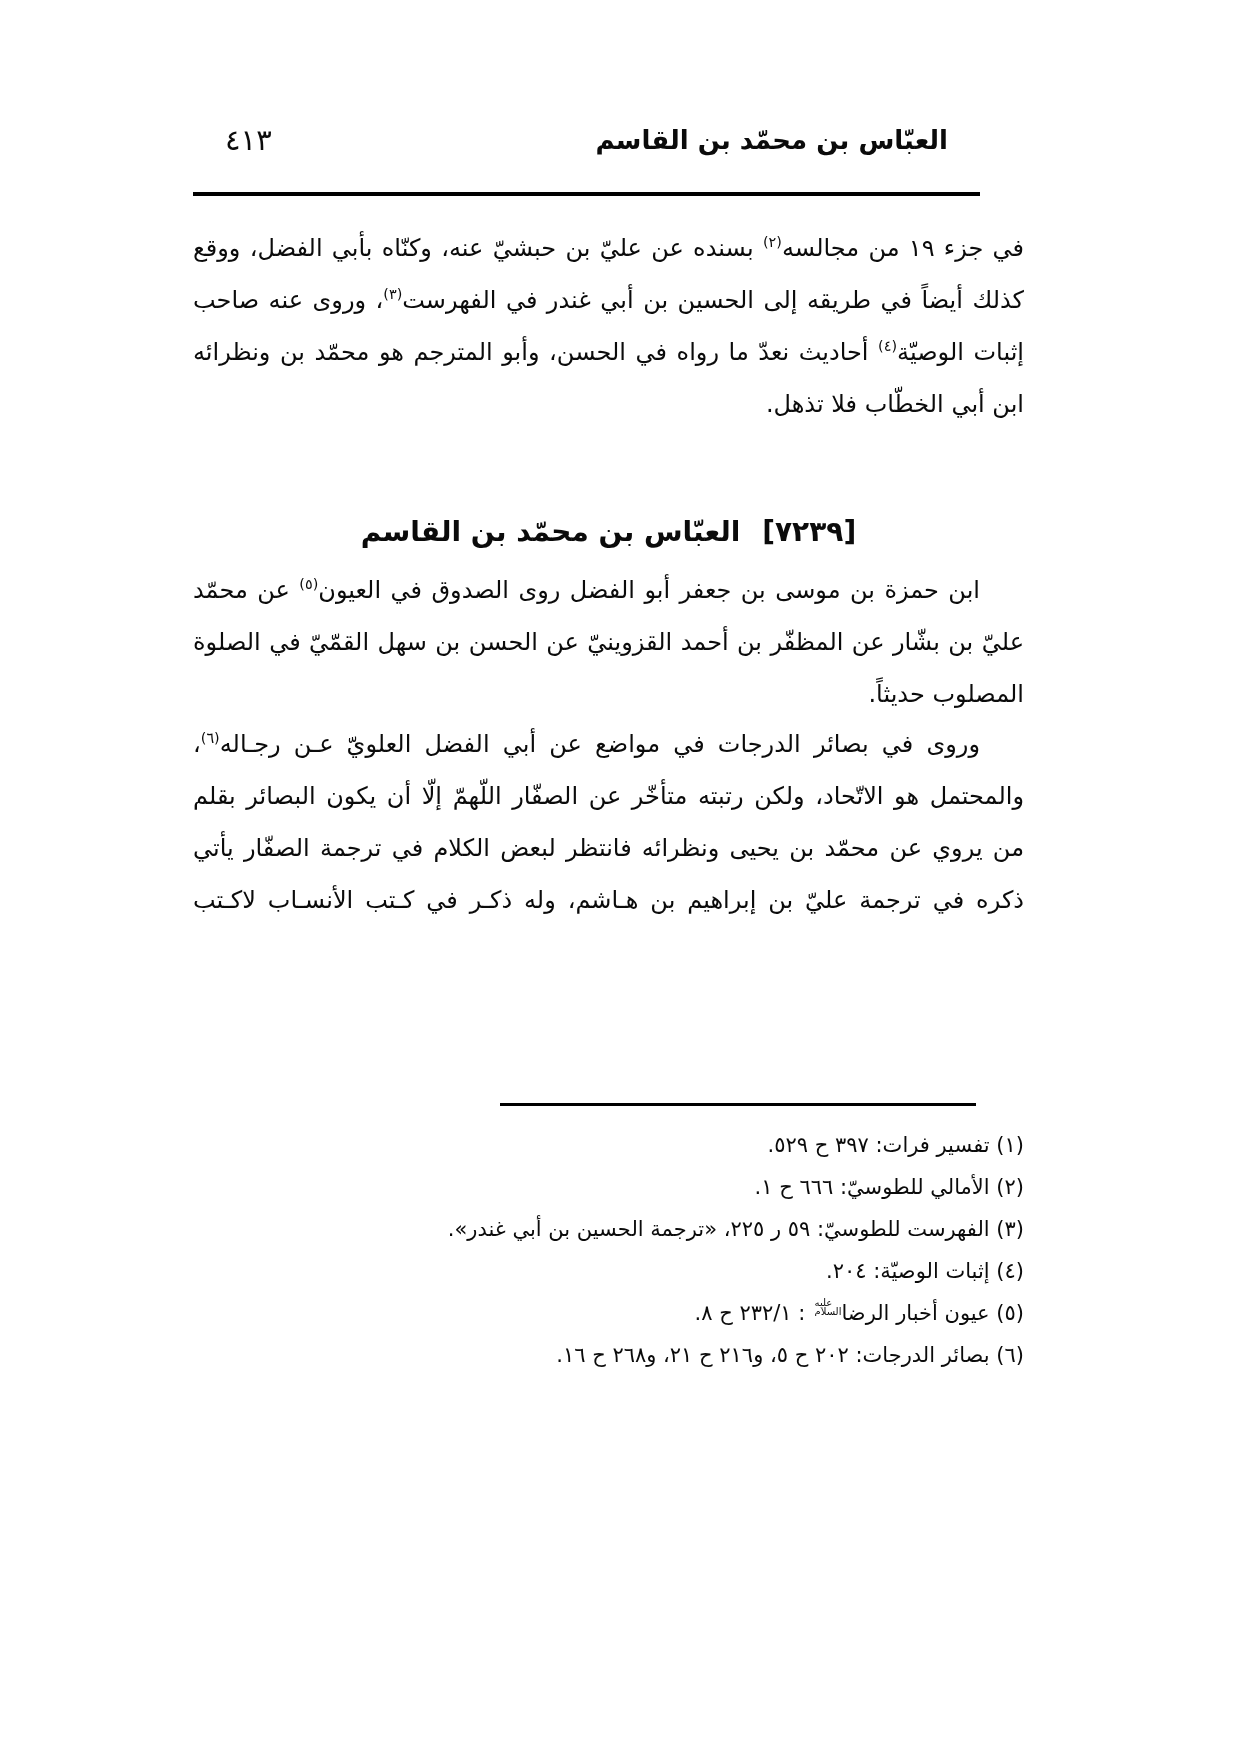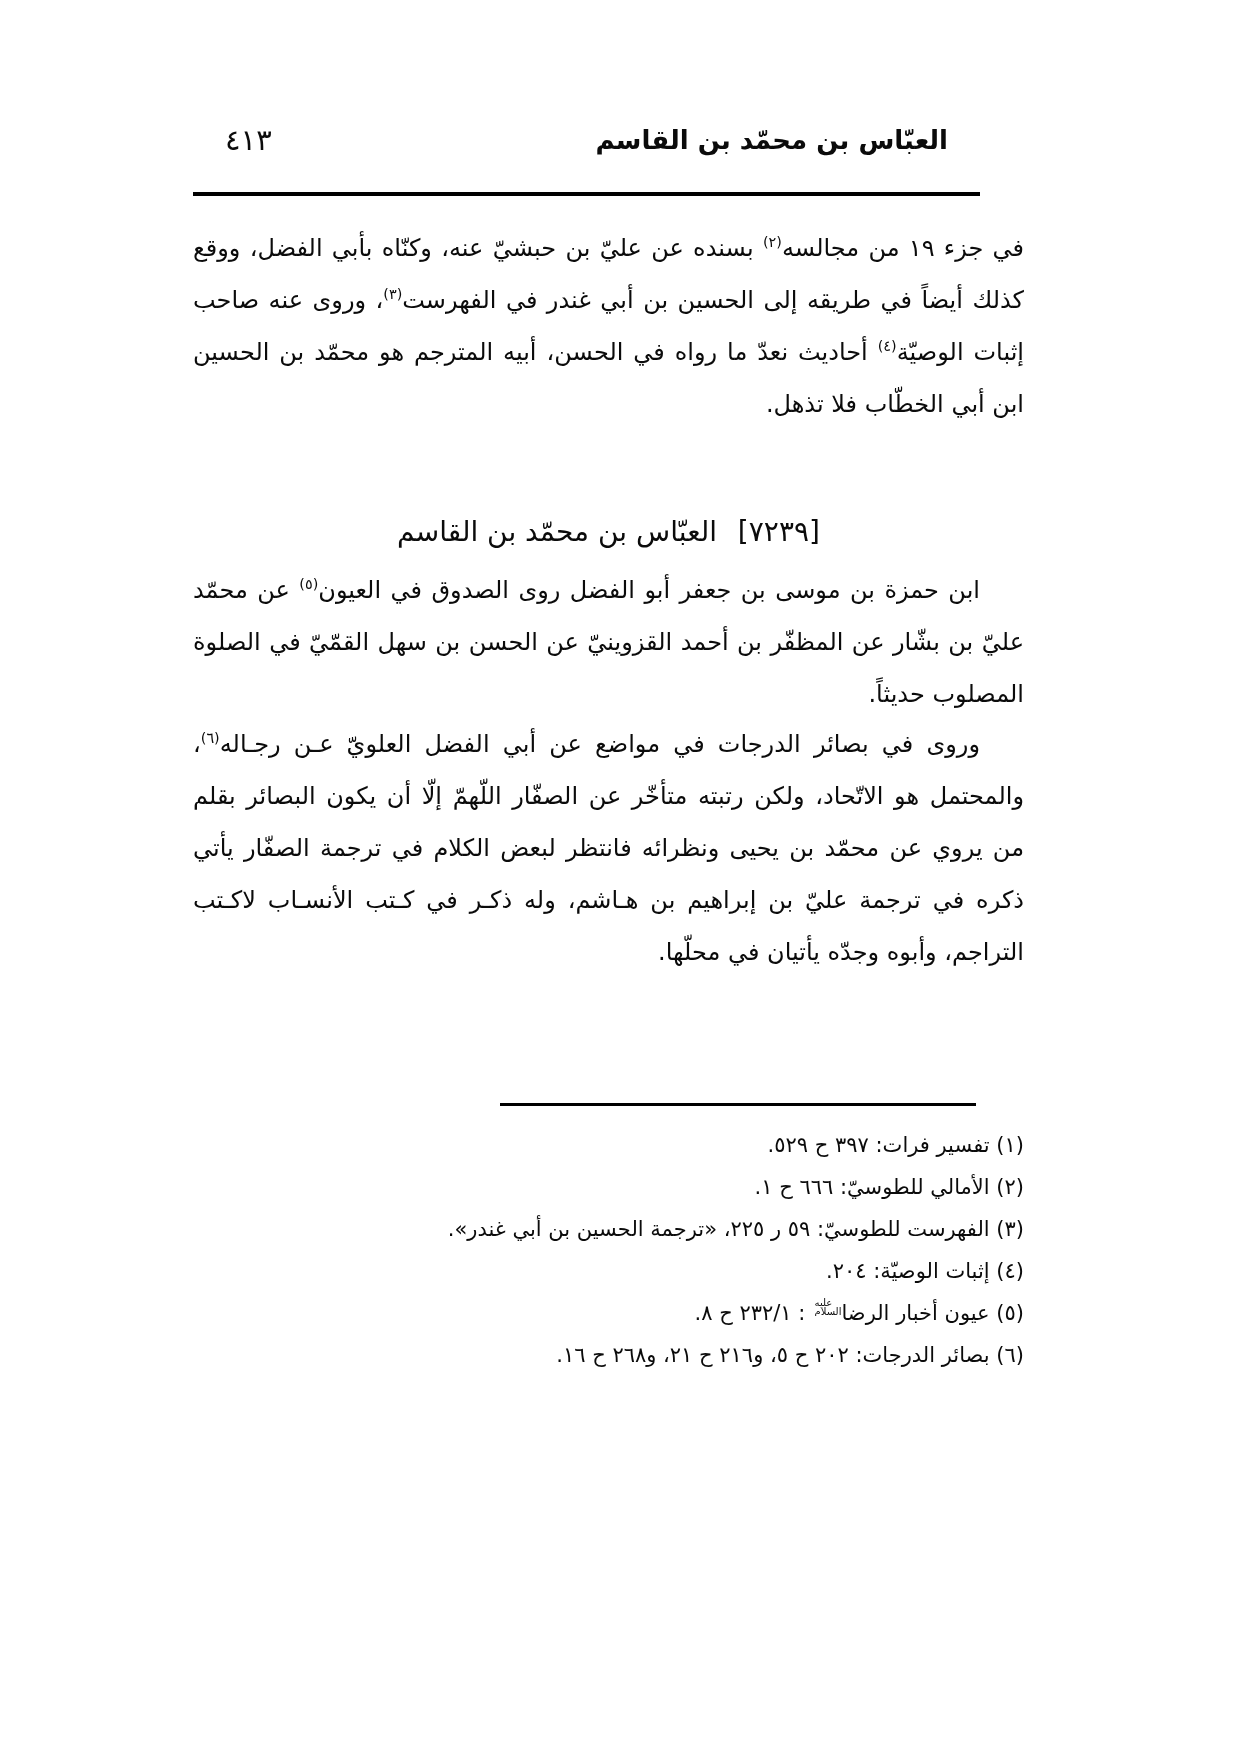--- a/index.html
+++ b/index.html
@@ -17,21 +17,21 @@
   .head-rule{position:absolute;top:192px;left:193px;width:787px;height:4px;background:#000}
   .para{position:absolute;left:193px;width:831px;font-size:24px;line-height:52px}
   .p1{top:222px}
   .p2{top:564px}
   .p3{top:718px}
   .line{height:52px;overflow:hidden;text-align:justify;text-align-last:justify;white-space:normal}
   .line.last{text-align-last:right}
   .line.indent{padding-right:44px}
   .entry-head{
     position:absolute;top:506px;left:193px;width:831px;text-align:center;
-    font-weight:normal;font-size:28px;line-height:52px;
+    font-weight:bold;font-size:28px;line-height:52px;
   }
   .entry-head .entry-name{margin-right:12px}
   .fn-rule{position:absolute;top:1103px;left:500px;width:476px;height:3px;background:#000}
   .footnotes{position:absolute;top:1124px;left:193px;width:831px;font-size:21px;line-height:42px}
   .footnotes .line{height:42px;text-align:right;text-align-last:right}
   sup.fnref{font-size:60%;line-height:0;vertical-align:9px}
   .honorific{
     display:inline-block;width:36px;font-size:10px;line-height:9px;
     text-align:center;vertical-align:4px;overflow:hidden;max-height:28px;
   }
@@ -44,41 +44,40 @@
   <div class="runner">
     <div class="runner-title">العبّاس بن محمّد بن القاسم</div>
     <div class="runner-num">٤١٣</div>
   </div>
 
   <div class="head-rule"></div>
 
   <div class="para p1">
       <div class="line"><span>في جزء ١٩ من مجالسه</span><sup class="fnref">(٢)</sup><span> بسنده عن عليّ بن حبشيّ عنه، وكنّاه بأبي الفضل، ووقع</span></div>
       <div class="line"><span>كذلك أيضاً في طريقه إلى الحسين بن أبي غندر في الفهرست</span><sup class="fnref">(٣)</sup><span>، وروى عنه صاحب</span></div>
-      <div class="line"><span>إثبات الوصيّة</span><sup class="fnref">(٤)</sup><span> أحاديث نعدّ ما رواه في الحسن، أبيه المترجم هو محمّد بن الحسين</span></div>
+      <div class="line"><span>إثبات الوصيّة</span><sup class="fnref">(٤)</sup><span> أحاديث نعدّ ما رواه في الحسن، وأبو المترجم هو محمّد بن ونظرائه</span></div>
       <div class="line last"><span>ابن أبي الخطّاب فلا تذهل.</span></div>
     </div>
 
   <div class="entry-head">
     <span class="entry-num">[٧٢٣٩]</span>
     <span class="entry-name">العبّاس بن محمّد بن القاسم</span>
   </div>
 
   <div class="para p2">
       <div class="line indent"><span>ابن حمزة بن موسى بن جعفر أبو الفضل روى الصدوق في العيون</span><sup class="fnref">(٥)</sup><span> عن محمّد بن</span></div>
       <div class="line"><span>عليّ بن بشّار عن المظفّر بن أحمد القزوينيّ عن الحسن بن سهل القمّيّ في الصلوة على</span></div>
       <div class="line last"><span>المصلوب حديثاً.</span></div>
     </div>
 
   <div class="para p3">
       <div class="line indent"><span>وروى في بصائر الدرجات في مواضع عن أبي الفضل العلويّ عـن رجـاله</span><sup class="fnref">(٦)</sup><span>،</span></div>
       <div class="line"><span>والمحتمل هو الاتّحاد، ولكن رتبته متأخّر عن الصفّار اللّهمّ إلّا أن يكون البصائر بقلم</span></div>
       <div class="line"><span>من يروي عن محمّد بن يحيى ونظرائه فانتظر لبعض الكلام في ترجمة الصفّار يأتي</span></div>
       <div class="line"><span>ذكره في ترجمة عليّ بن إبراهيم بن هـاشم، وله ذكـر في كـتب الأنسـاب لاكـتب</span></div>
-      <div class="line last"><span>التراجم، وأبوه وجدّه يأتيان في محلّها.</span></div>
     </div>
 
   <div class="fn-rule"></div>
 
   <div class="footnotes">
       <div class="line last"><span>(١) تفسير فرات: ٣٩٧ ح ٥٢٩.</span></div>
       <div class="line last"><span>(٢) الأمالي للطوسيّ: ٦٦٦ ح ١.</span></div>
       <div class="line last"><span>(٣) الفهرست للطوسيّ: ٥٩ ر ٢٢٥، «ترجمة الحسين بن أبي غندر».</span></div>
       <div class="line last"><span>(٤) إثبات الوصيّة: ٢٠٤.</span></div>
       <div class="line last"><span>(٥) عيون أخبار الرضا</span><span class="honorific">عليه السلام</span><span>: ٢٣٢/١ ح ٨.</span></div>

